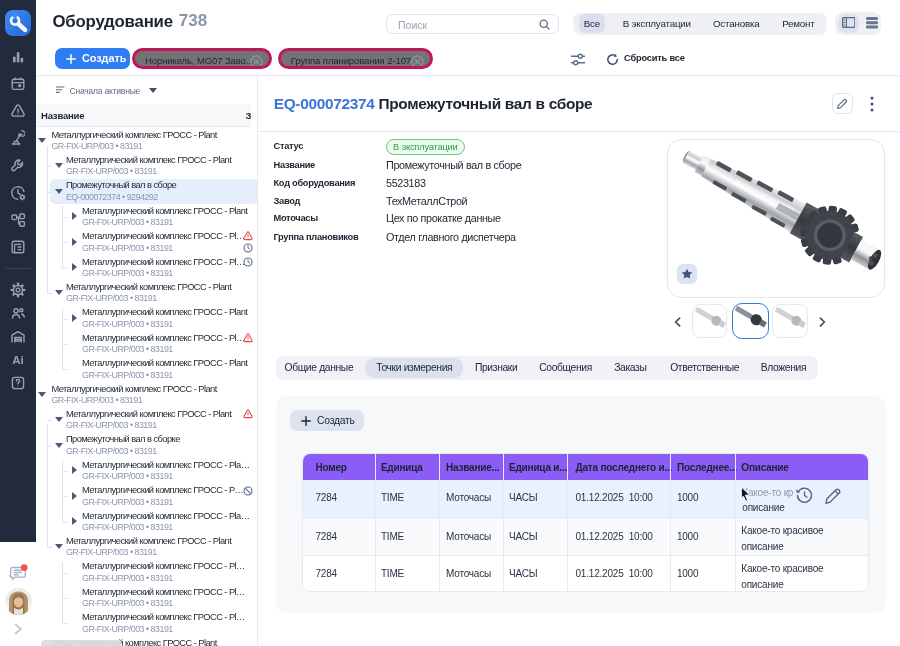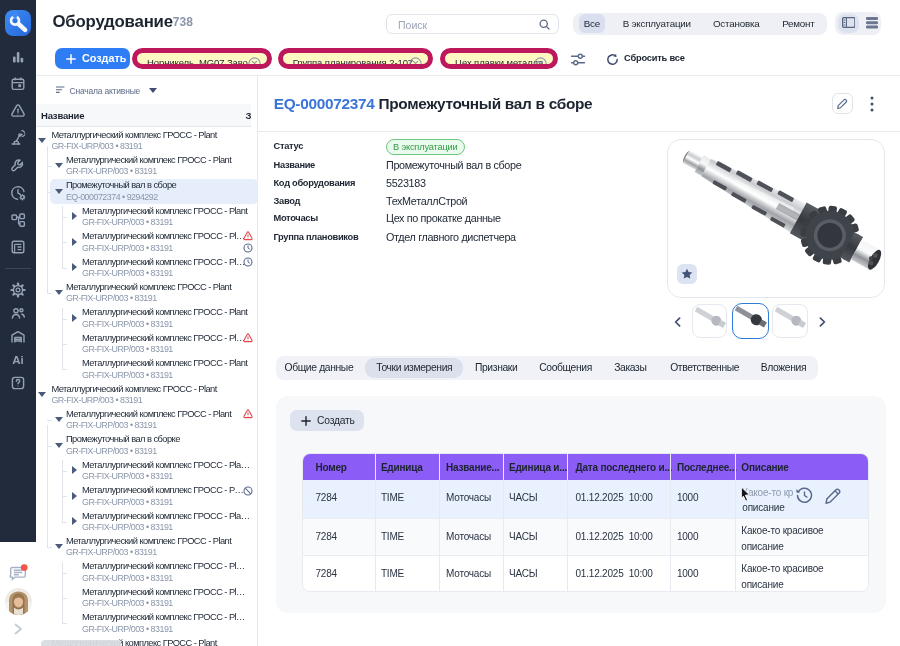--- a/index.html
+++ b/index.html
@@ -4,31 +4,31 @@
 *{margin:0;padding:0;box-sizing:border-box}
 html,body{width:900px;height:646px;overflow:hidden;background:#fff;
   font-family:"Liberation Sans",sans-serif;color:#1c2430;position:relative}
 
 #sb{position:absolute;left:0;top:0;width:36px;height:542px;background:#222b3b}
 #sb .ic{position:absolute;left:9px;width:18px;height:18px}
 #sb svg{display:block}
 
 #top{position:absolute;left:36px;top:0;width:864px;height:76px;background:#fff;border-bottom:1px solid #e7eaef}
 #h1{position:absolute;left:16.5px;top:12px;font-size:16.8px;font-weight:700;letter-spacing:-.2px}
-#h1 b{font-size:12px;font-weight:600;color:#8a95a9;position:relative;top:-1px;letter-spacing:0}
+#h1 b{font-size:17px;font-weight:600;color:#8a95a9;margin-left:6px;position:relative;top:-1px;letter-spacing:0}
 #search{position:absolute;left:350px;top:14px;width:173px;height:20px;border:1px solid #dfe3ea;border-radius:6px;background:#fff}
 #search span{position:absolute;left:11px;top:4px;font-size:10.5px;color:#9aa3b4}
 #seg{position:absolute;left:537px;top:12.5px;width:254px;height:22px;background:#eef0f5;border-radius:8px}
 #seg .pill{position:absolute;left:5.5px;top:1.8px;width:26.5px;height:18.5px;background:#d9dfee;border-radius:6px}
 #seg i{position:absolute;top:5px;font-style:normal;font-size:9.8px;letter-spacing:-.2px;color:#1c2430;transform:translateX(-50%)}
 #tog{position:absolute;left:799px;top:11.5px;width:46px;height:23px;background:#eef0f5;border-radius:8px}
 #tog .pill{position:absolute;left:2.5px;top:2px;width:21.5px;height:19px;background:#dde2ef;border-radius:7px}
 
 #newbtn{position:absolute;left:19px;top:48px;width:75px;height:21px;background:#2e7df5;border-radius:7px;color:#fff;font-size:10.8px;font-weight:600;line-height:21px}
-.chip{position:absolute;top:48px;height:21px;border:5px solid #be185d;border-radius:14px;background:#fef9c3;font-size:9.5px;letter-spacing:-.1px;color:#1c2430;line-height:19.5px;padding:0 24px 0 10px;white-space:nowrap;overflow:hidden}
+.chip{position:absolute;top:48px;height:21px;border:3px solid #be185d;border-radius:14px;background:#737373;font-size:9.5px;letter-spacing:-.1px;color:#1c2430;line-height:19.5px;padding:0 24px 0 10px;white-space:nowrap;overflow:hidden}
 .chip svg{position:absolute;right:6px;top:3.5px}
 #reset{position:absolute;left:588px;top:52.5px;font-size:9.3px;letter-spacing:-.2px;font-weight:700;color:#1c2430}
 
 #tree{position:absolute;left:36px;top:76px;width:222px;height:570px;background:#fff;border-right:1px solid #e6e9ee;overflow:hidden}
 #sortrow{position:absolute;left:0;top:0;width:222px;height:28px}
 #sortrow span{position:absolute;left:33.5px;top:9.5px;font-size:8.5px;letter-spacing:-.2px;color:#5d6b85}
 #th{position:absolute;left:0;top:28px;width:222px;height:22.5px;background:#f7f8fa;border-bottom:1px solid #e5e8ee}
 #th b{position:absolute;left:5px;top:6px;font-size:9.5px;letter-spacing:-.2px;font-weight:700}
 #th b.z{left:209.5px}
 #list{position:absolute;left:0;top:52px;width:186px;height:518px}
@@ -264,26 +264,20 @@
       </svg>
       <span style="position:absolute;left:27px">Создать</span>
     </div>
   <div class="chip" style="left:96px;width:140px">Норникель, MG07 Заво...
     <svg width="13" height="13" viewBox="0 0 13 13">
         <circle cx="6.5" cy="6.5" r="5.6" fill="none" stroke="#8d98ab" stroke-width="1.1"></circle>
         <path d="M4.4 4.4l4.2 4.2M8.6 4.4 4.4 8.6" stroke="#8d98ab" stroke-width="1.1" stroke-linecap="round"></path>
       </svg>
   </div>
   <div class="chip" style="left:241.8px;width:155.5px">Группа планирования 2-107
-    <svg width="13" height="13" viewBox="0 0 13 13">
-        <circle cx="6.5" cy="6.5" r="5.6" fill="none" stroke="#8d98ab" stroke-width="1.1"></circle>
-        <path d="M4.4 4.4l4.2 4.2M8.6 4.4 4.4 8.6" stroke="#8d98ab" stroke-width="1.1" stroke-linecap="round"></path>
-      </svg>
-  </div>
-  <div class="chip" style="left:404px;width:118px">Цех плавки металла
     <svg width="13" height="13" viewBox="0 0 13 13">
         <circle cx="6.5" cy="6.5" r="5.6" fill="none" stroke="#8d98ab" stroke-width="1.1"></circle>
         <path d="M4.4 4.4l4.2 4.2M8.6 4.4 4.4 8.6" stroke="#8d98ab" stroke-width="1.1" stroke-linecap="round"></path>
       </svg>
   </div>
   <svg style="position:absolute;left:534px;top:52px" width="16" height="15" viewBox="0 0 16 15">
       <g stroke="#5b6b8c" stroke-width="1.4" stroke-linecap="round" fill="none">
         <path d="M1.5 4.3h13M1.5 10.7h13"></path>
       </g>
       <circle cx="10.3" cy="4.3" r="2" fill="#fff" stroke="#5b6b8c" stroke-width="1.4"></circle>

